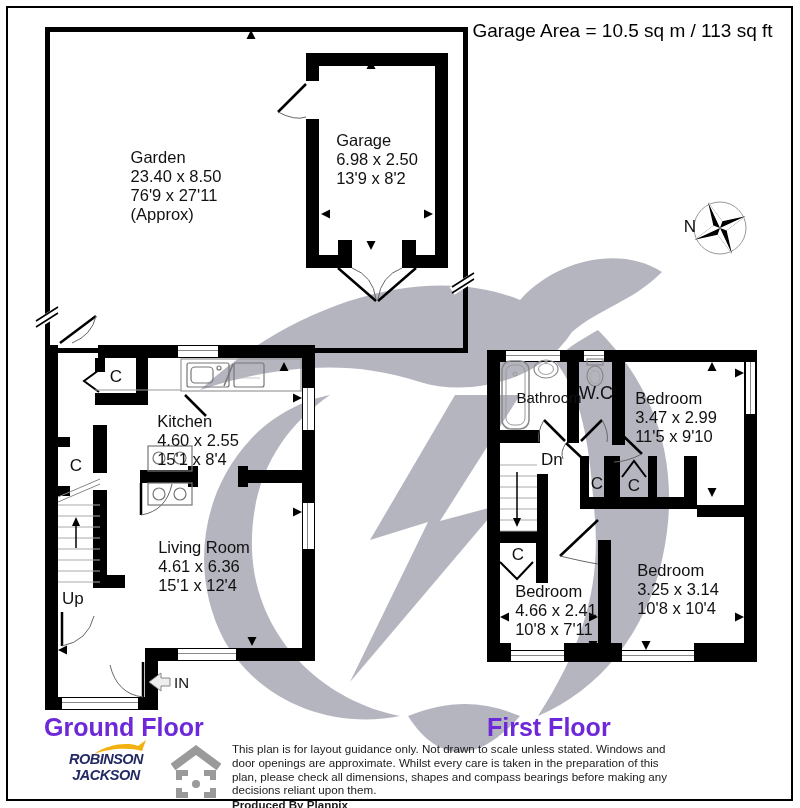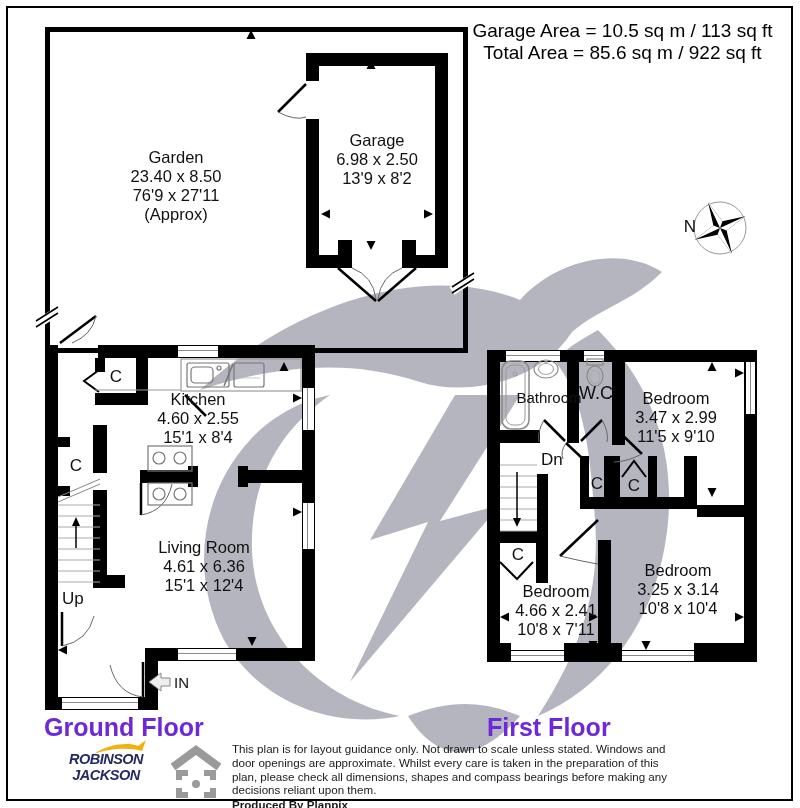--- a/index.html
+++ b/index.html
@@ -9,21 +9,21 @@
   }
   .abs{position:absolute;}
   
   .w{position:absolute;background:#000;z-index:2;}
   
   .thinrect{position:absolute;border:5px solid #000;z-index:2;}
   
   .win-h{position:absolute;background:linear-gradient(to bottom,#fff 0 4px,#8a8a8a 4px 5px,#fff 5px 100%);z-index:3;}
   .win-v{position:absolute;background:linear-gradient(to right,#fff 0 4px,#8a8a8a 4px 5px,#fff 5px 100%);z-index:3;}
   
-  .lbl{position:absolute;z-index:5;text-align:center;transform:translate(-50%,0);
+  .lbl{position:absolute;z-index:5;text-align:left;transform:translate(-50%,0);
        font-size:16.5px;line-height:19px;color:#111;white-space:nowrap;}
   .c-lbl{position:absolute;z-index:5;transform:translate(-50%,-50%);font-size:17px;color:#111;}
   .floor-title{position:absolute;z-index:5;font-size:25px;font-weight:bold;color:#6d28d9;}
   .svg-layer{position:absolute;left:0;top:0;z-index:3;pointer-events:none;}
   .wm-layer{position:absolute;left:0;top:0;z-index:1;pointer-events:none;}
   .frame{position:absolute;left:6px;top:6px;width:783px;height:791px;border:2px solid #000;z-index:2;}
   .title-block{position:absolute;left:450px;top:20px;width:345px;text-align:center;z-index:5;}
   .title-block h1{margin:0 0 10px 0;font-size:28px;line-height:30px;font-weight:bold;}
   .title-block .area-line{font-size:19px;line-height:22px;}
   .rj-text{position:absolute;left:64px;top:752px;width:84px;z-index:6;text-align:center;
@@ -45,21 +45,20 @@
     <path d="M200,390 C300,298 430,263 520,300 C558,258 622,246 662,272 C632,302 600,308 572,332 C540,382 468,397 420,382 C340,355 262,370 200,390 Z"></path>
     <path d="M598,330 C660,392 682,472 662,560 C646,632 600,690 538,716 C584,645 600,585 595,520 C590,450 584,396 554,360 C572,344 588,336 598,330 Z"></path>
     <path d="M330,395 C280,430 250,480 252,550 C255,635 320,700 400,716 C330,730 258,700 224,640 C190,575 200,494 250,440 C274,414 304,400 330,395 Z"></path>
     <path d="M455,395 L370,540 L428,522 L350,682 L500,505 L440,521 L520,395 Z"></path>
     <path d="M408,716 C448,700 482,700 520,716 C480,762 440,766 408,716 Z"></path>
   </g>
 </svg>
 
 <div class="title-block">
   <div class="area-line">Garage Area = 10.5 sq m / 113 sq ft</div>
-  <div class="area-line">Total Area =  85.6 sq m / 922 sq ft</div>
 </div>
 
 <svg class="abs" style="left:676px;top:196px;z-index:5;" width="84" height="64">
   <circle cx="44" cy="32" r="26" stroke="#999" stroke-width="1" fill="none"></circle>
   <g transform="rotate(-25 44 32)">
     <path d="M44,4 L49,27 L72,32 L49,37 L44,60 L39,37 L16,32 L39,27 Z" fill="#000"></path>
     <path d="M44,4 L49,27 L44,32 Z M72,32 L49,37 L44,32 Z M44,60 L39,37 L44,32 Z M16,32 L39,27 L44,32 Z" fill="#fff"></path>
   </g>
 </svg>
 <div class="n-lbl" style="left:690px;top:227px;">N</div>
@@ -110,21 +109,21 @@
   <div class="w" style="left:95px;top:358px;width:10px;height:14px;"></div>
   <div class="w" style="left:58px;top:437px;width:12px;height:10px;"></div>
   <div class="w" style="left:58px;top:486px;width:12px;height:10px;"></div>
 
   <div class="win-h" style="left:178px;top:346px;width:40px;height:11px;"></div>
   <div class="win-v" style="left:303px;top:388px;width:11px;height:42px;"></div>
   <div class="win-v" style="left:303px;top:503px;width:11px;height:46px;"></div>
   <div class="win-h" style="left:178px;top:649px;width:58px;height:11px;"></div>
   <div class="win-h" style="left:62px;top:698px;width:76px;height:11px;"></div>
 
-  <div class="lbl" style="left:198px;top:390px;">
+  <div class="lbl" style="left:198px;top:412px;">
     <div>Kitchen</div>
     <div>4.60 x 2.55</div>
     <div>15'1 x 8'4</div>
   </div>
   <div class="lbl" style="left:204px;top:538px;">
     <div>Living Room</div>
     <div>4.61 x 6.36</div>
     <div>15'1 x 12'4</div>
   </div>
   <div class="c-lbl" style="left:116px;top:377px;">C</div>

